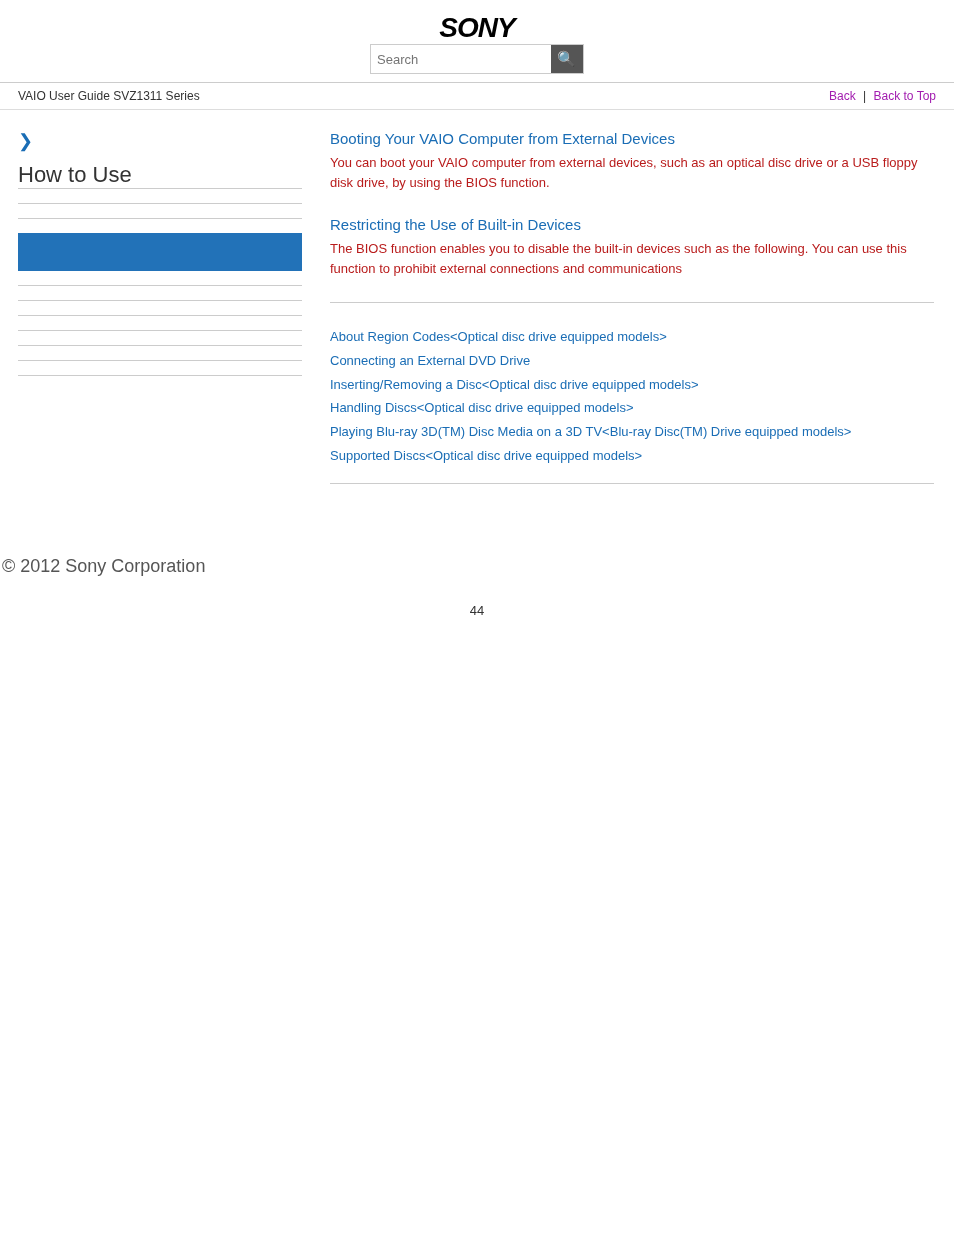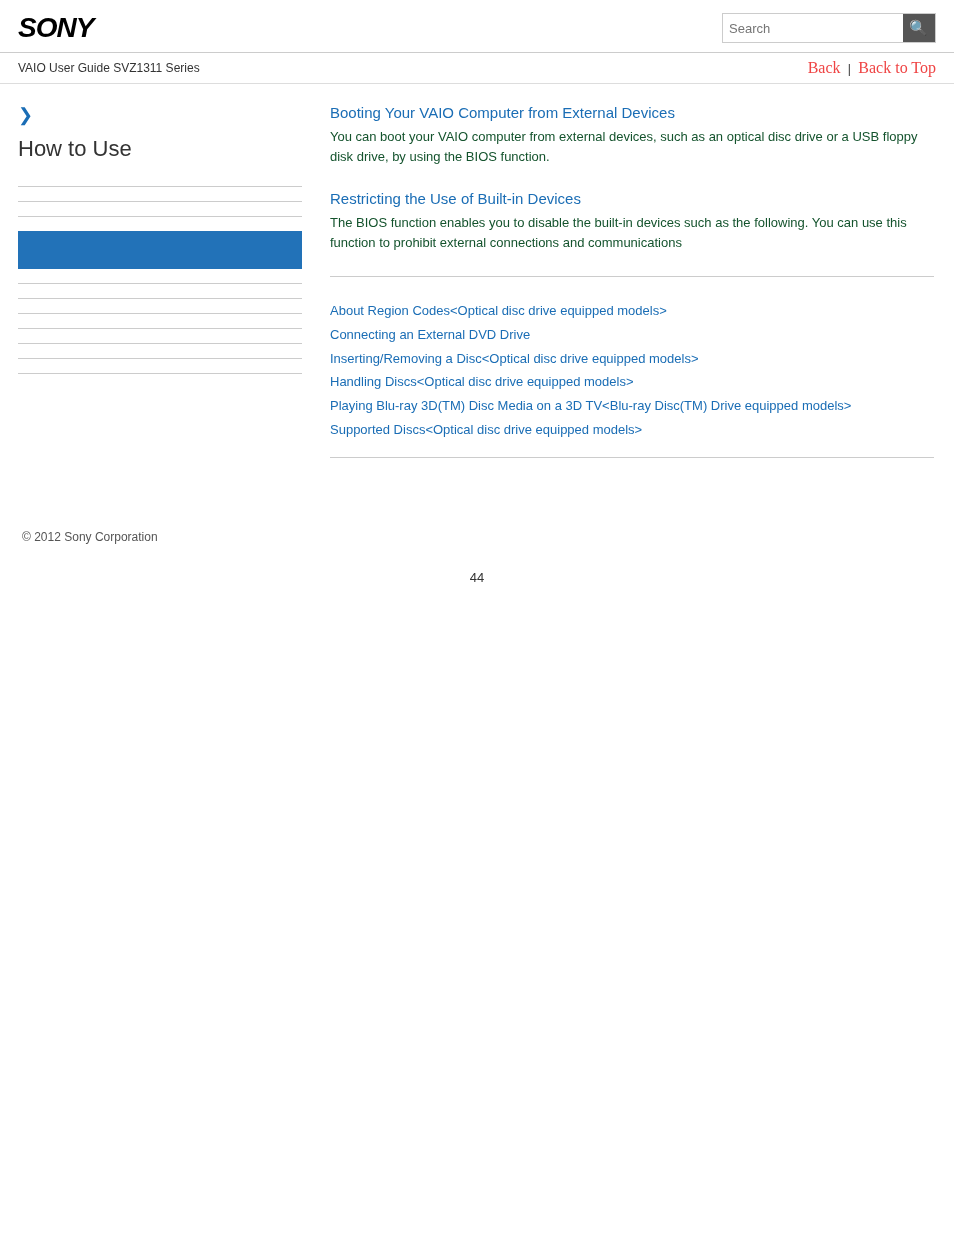--- a/index.html
+++ b/index.html
@@ -12,20 +12,21 @@
       min-height: 1235px;
     }
 
     
     .header {
       display: flex;
       align-items: center;
       justify-content: space-between;
       padding: 12px 18px 8px 18px;
       border-bottom: 1px solid #ccc;
+      flex-direction: column;
     }
     .sony-logo {
       font-size: 28px;
       font-weight: 900;
       font-style: italic;
       letter-spacing: -1px;
       color: #000;
     }
     .search-box {
       display: flex;
@@ -57,24 +58,23 @@
     .sub-header {
       display: flex;
       justify-content: space-between;
       align-items: center;
       padding: 6px 18px 6px 18px;
       font-size: 12px;
       color: #333;
       border-bottom: 1px solid #ddd;
     }
     .nav-links a {
-      color: #ef4444;
+      color: #a21caf;
       text-decoration: none;
-      font-size: 16px;
-      font-family: Liberation Serif, serif;
+      font-size: 12px;
     }
     .nav-links .separator {
       margin: 0 4px;
       color: #333;
     }
 
     
     .main-container {
       display: flex;
       padding: 10px 0 0 0;
@@ -91,21 +91,21 @@
       font-size: 18px;
       color: #1a6db5;
       margin-bottom: 10px;
       display: block;
     }
     .sidebar-title {
       font-size: 22px;
       font-weight: normal;
       color: #333;
       margin-bottom: 8px;
-      padding-bottom: 24px;
+      padding-bottom: 0;
       border-bottom: 1px solid #ccc;
     }
     .sidebar-nav-item {
       display: block;
       height: 1px;
       background: #ccc;
       margin: 14px 0;
     }
     .sidebar-highlight {
       background: #2272b8;
@@ -131,21 +131,21 @@
       font-weight: normal;
       color: #1a6db5;
       margin-bottom: 6px;
     }
     .content-section h2 a {
       color: #1a6db5;
       text-decoration: none;
     }
     .content-section p {
       font-size: 13px;
-      color: #14532d;
+      color: #b91c1c;
       line-height: 1.5;
     }
 
     .content-links {
       margin-top: 8px;
       padding-top: 8px;
     }
     .content-links a {
       display: block;
       color: #1a6db5;
@@ -157,24 +157,23 @@
 
     .content-divider {
       border: none;
       border-top: 1px solid #ccc;
       margin: 16px 0;
     }
 
     
     .footer {
       padding: 16px 2px;
-      font-size: 12px;
+      font-size: 18px;
       color: #555;
       margin-top: 20px;
-      margin-left: 20px;
     }
 
     .page-number {
       text-align: center;
       font-size: 13px;
       color: #333;
       padding: 10px 0;
     }
   </style>
 </head>

